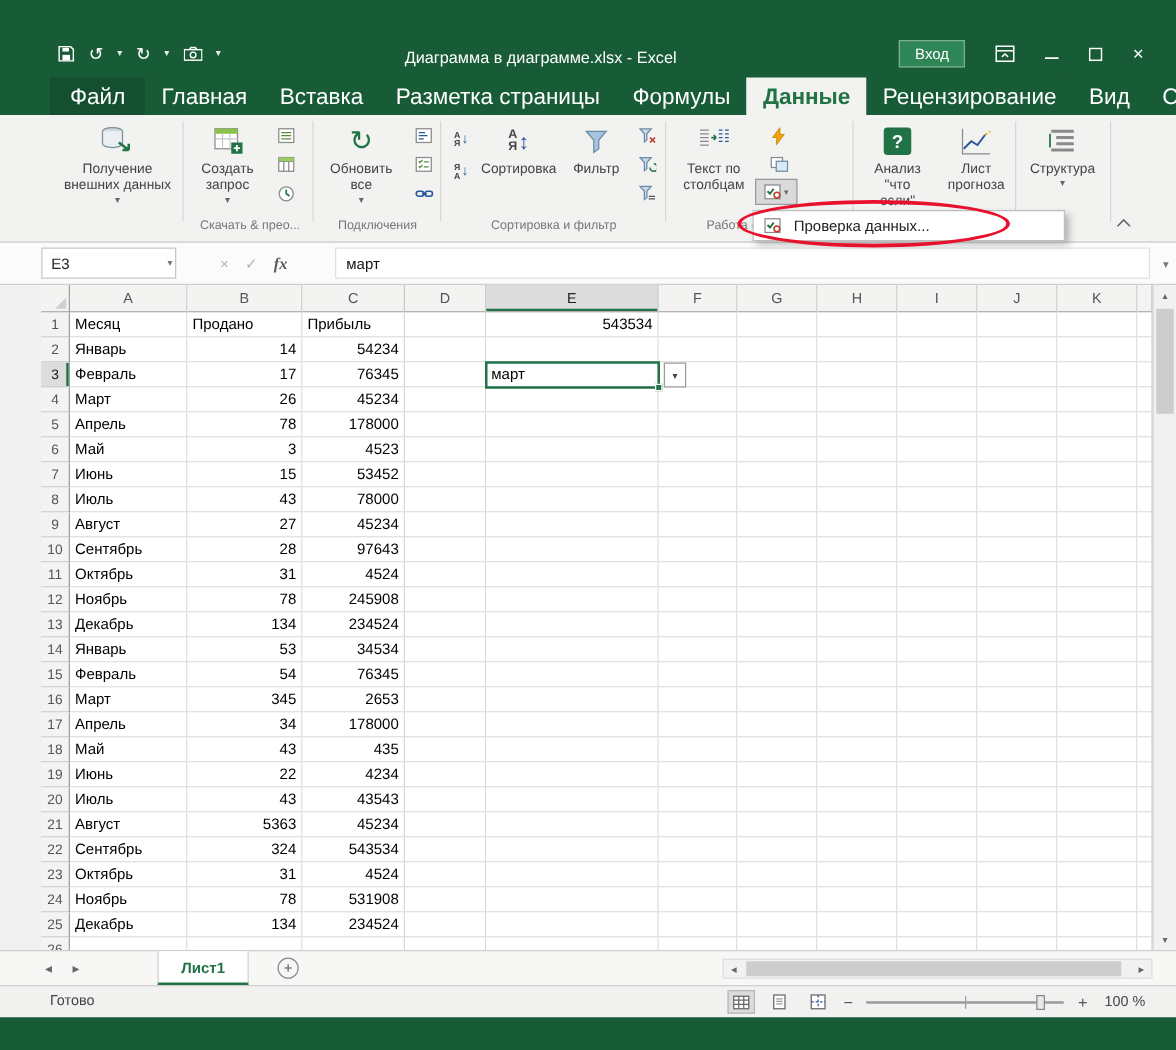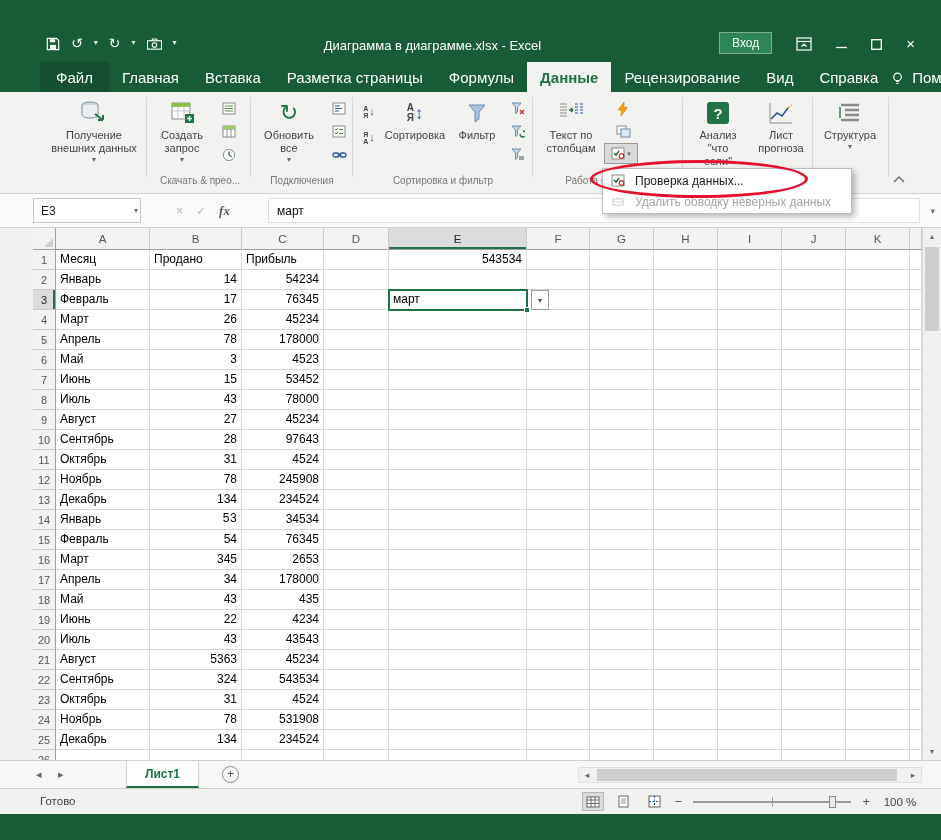--- a/index.html
+++ b/index.html
@@ -13,21 +13,21 @@
   .qat{position:absolute;left:46px;top:34px;display:flex;align-items:center;gap:11px;color:#fff;}
   .qat .g{font-size:14px;line-height:14px;cursor:default;}
   .qat .c{font-size:8px;line-height:8px;opacity:.9;}
   .tb-title{position:absolute;left:184px;right:260px;top:38px;text-align:center;color:#fff;font-size:13px;white-space:nowrap;}
   .tb-right{position:absolute;right:26px;top:32px;display:flex;align-items:center;gap:24px;color:#fff;}
   .signin{background:#2e8555;border:1px solid #7fae93;color:#fff;font-size:12px;padding:2px 12px;line-height:16px;}
   .winbtn{font-size:15px;line-height:15px;color:#fff;}
 
   
   .tabrow{position:absolute;left:0;top:62px;width:851px;height:30px;background:#185c37;
-          display:flex;align-items:stretch;padding-left:40px;color:#fff;font-size:15px;}
+          display:flex;align-items:stretch;padding-left:40px;color:#fff;font-size:18px;}
   .rtab{display:flex;align-items:center;padding:0 13px;white-space:nowrap;}
   .rtab.file{background:rgba(0,0,0,.14);padding:0 16px;}
   .rtab.active{background:#f2f2f1;color:#217346;font-weight:bold;}
   .tabrow-right{margin-left:auto;display:flex;align-items:center;gap:8px;padding-right:44px;}
   .tabrow-right .lbl{margin-right:14px;}
 
   
   .ribbon{position:absolute;left:0;top:92px;width:941px;height:102px;background:#f2f2f1;border-bottom:1px solid #d2d2d2;font-size:11px;color:#444;}
   .sep{position:absolute;top:5px;height:80px;width:1px;background:#d7d7d7;}
   .bigbtn{position:absolute;top:5px;height:74px;text-align:center;line-height:13px;cursor:default;}
@@ -630,21 +630,21 @@
           <div class="g-cell" style="width: 64px;"></div>
           <div class="g-cell" style="width: 64px;"></div>
           <div class="g-cell" style="width: 64px;"></div>
           <div class="g-cell" style="width: 64px;"></div>
           <div class="g-cell" style="width: 64px;"></div>
           <div class="g-cell" style="width: 12px;"></div>
         </div>
         <div class="g-row">
           <div class="row-h">14</div>
           <div class="g-cell" style="width: 94px;">Январь</div>
-          <div class="g-cell num" style="width: 92px; font-family: Liberation Mono, monospace;">53</div>
+          <div class="g-cell num" style="width: 92px;">53</div>
           <div class="g-cell num" style="width: 82px;">34534</div>
           <div class="g-cell" style="width: 65px;"></div>
           <div class="g-cell" style="width: 138px;"></div>
           <div class="g-cell" style="width: 63px;"></div>
           <div class="g-cell" style="width: 64px;"></div>
           <div class="g-cell" style="width: 64px;"></div>
           <div class="g-cell" style="width: 64px;"></div>
           <div class="g-cell" style="width: 64px;"></div>
           <div class="g-cell" style="width: 64px;"></div>
           <div class="g-cell" style="width: 12px;"></div>
@@ -897,26 +897,17 @@
     <div class="mi">
       <span class="mi-ic">
           <svg class="ic" width="14" height="13" viewBox="0 0 14 13">
             <rect x="1" y="1" width="12" height="11" fill="#fff" stroke="#8a8a8a"></rect>
             <path d="M3 6l2 2 3-4" fill="none" stroke="#217346" stroke-width="1.5"></path>
             <circle cx="10.5" cy="9" r="2.3" fill="none" stroke="#c0392b" stroke-width="1.2"></circle>
           </svg>
         </span>
       <span class="mi-label">Проверка данных...</span>
     </div>
-    <div class="mi disabled">
-      <span class="mi-ic">
-          <svg class="ic" width="14" height="12" viewBox="0 0 14 12">
-            <path d="M1 3h12M1 6h12M1 9h12" stroke="#aaa"></path>
-            <ellipse cx="7" cy="6" rx="5.5" ry="3.8" fill="none" stroke="#999" stroke-width="1.2" stroke-dasharray="3 2"></ellipse>
-          </svg>
-        </span>
-      <span class="mi-label">Удалить обводку неверных данных</span>
-    </div>
   </div>
 
   <div class="annot-ellipse"></div>
 
 </div>
 
 </body></html>

